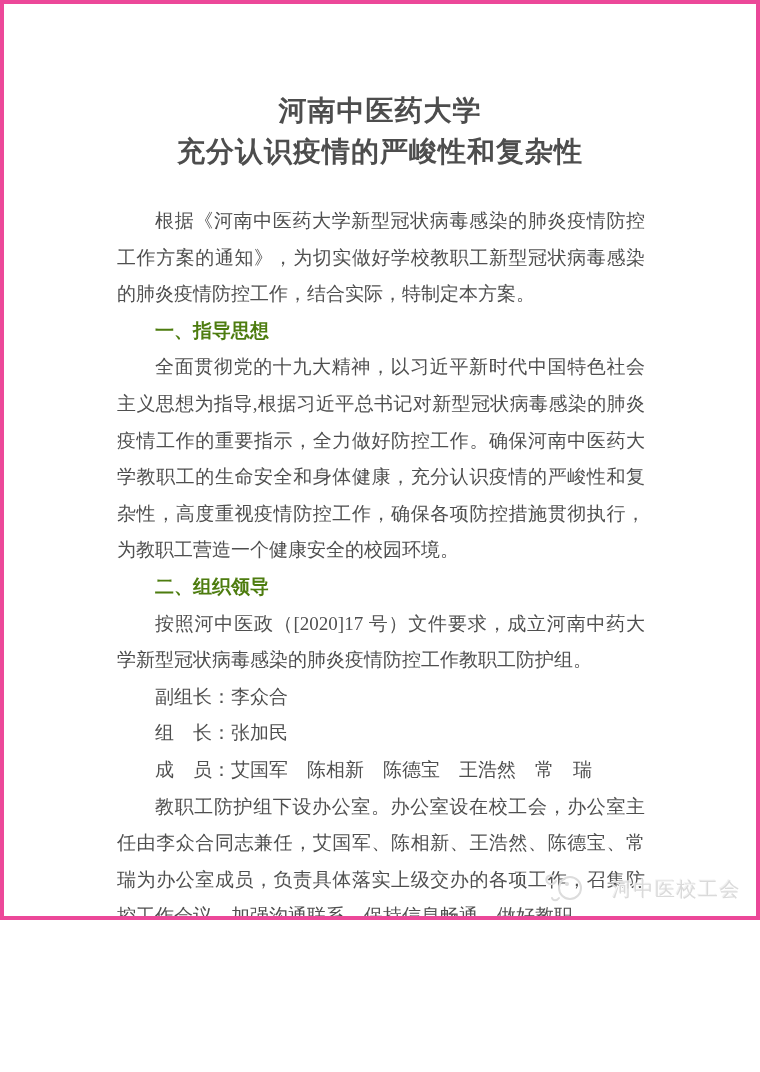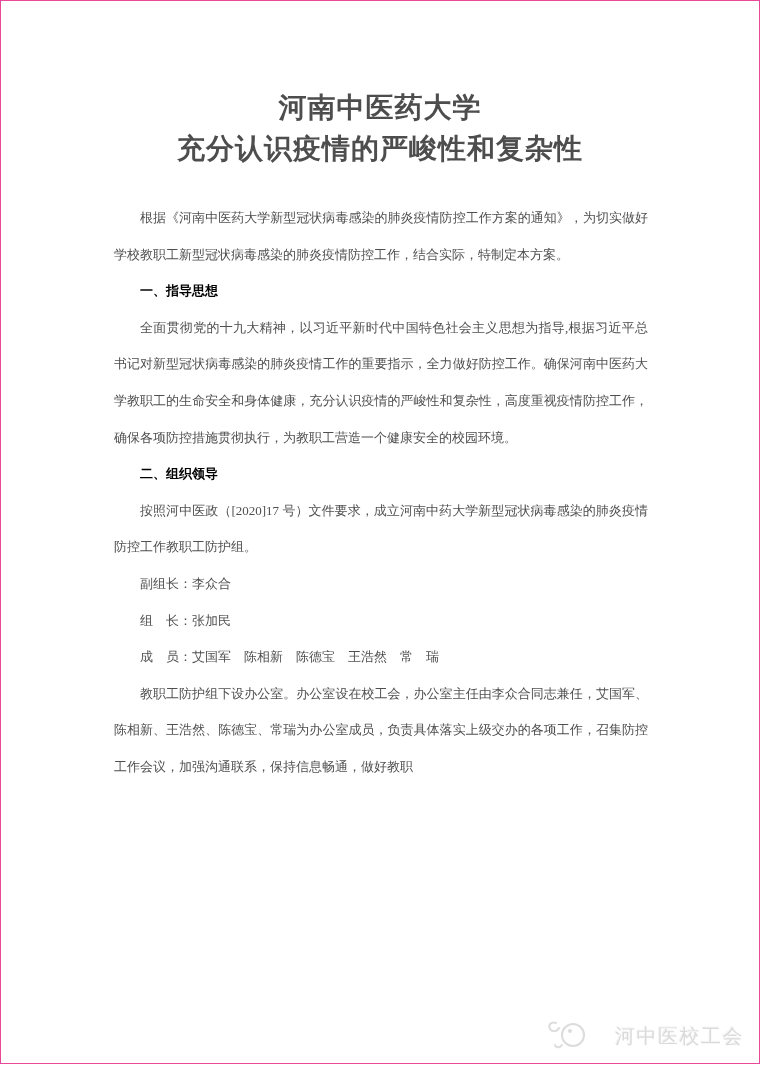--- a/index.html
+++ b/index.html
@@ -1,55 +1,55 @@
 <!DOCTYPE html>
 <html><head>
 <meta charset="utf-8">
 <style>
   * { box-sizing: border-box; }
   html, body { margin: 0; padding: 0; background: #ffffff; }
 
   .page {
     position: relative;
     width: 760px;
-    height: 1064px;
+    height: 920px;
     background: #ffffff;
-    border: 1px solid #ec4899;
+    border: 4px solid #ec4899;
     overflow: hidden;
     font-family: "Liberation Serif", "DejaVu Serif", serif;
   }
 
   .title-block {
     padding-top: 86px;
     text-align: center;
     font-family: "Liberation Sans", "DejaVu Sans", sans-serif;
     font-weight: 700;
     font-size: 28px;
     line-height: 41px;
     letter-spacing: 1px;
     color: #4d4d4d;
   }
 
   .body-block {
     margin: 31px 111px 0 113px;
-    font-size: 13px;
+    font-size: 19px;
     line-height: 36.6px;
     text-align: justify;
     color: #4f4f4f;
   }
 
   .para {
     margin: 0;
     text-indent: 2em;
   }
 
   .para.heading {
     font-family: "Liberation Sans", "DejaVu Sans", sans-serif;
     font-weight: 700;
-    color: #000000;
+    color: #4d7c0f;
   }
 
   .footer {
     position: absolute;
     right: 15px;
     bottom: 13px;
     display: flex;
     align-items: flex-end;
     gap: 25px;
   }

